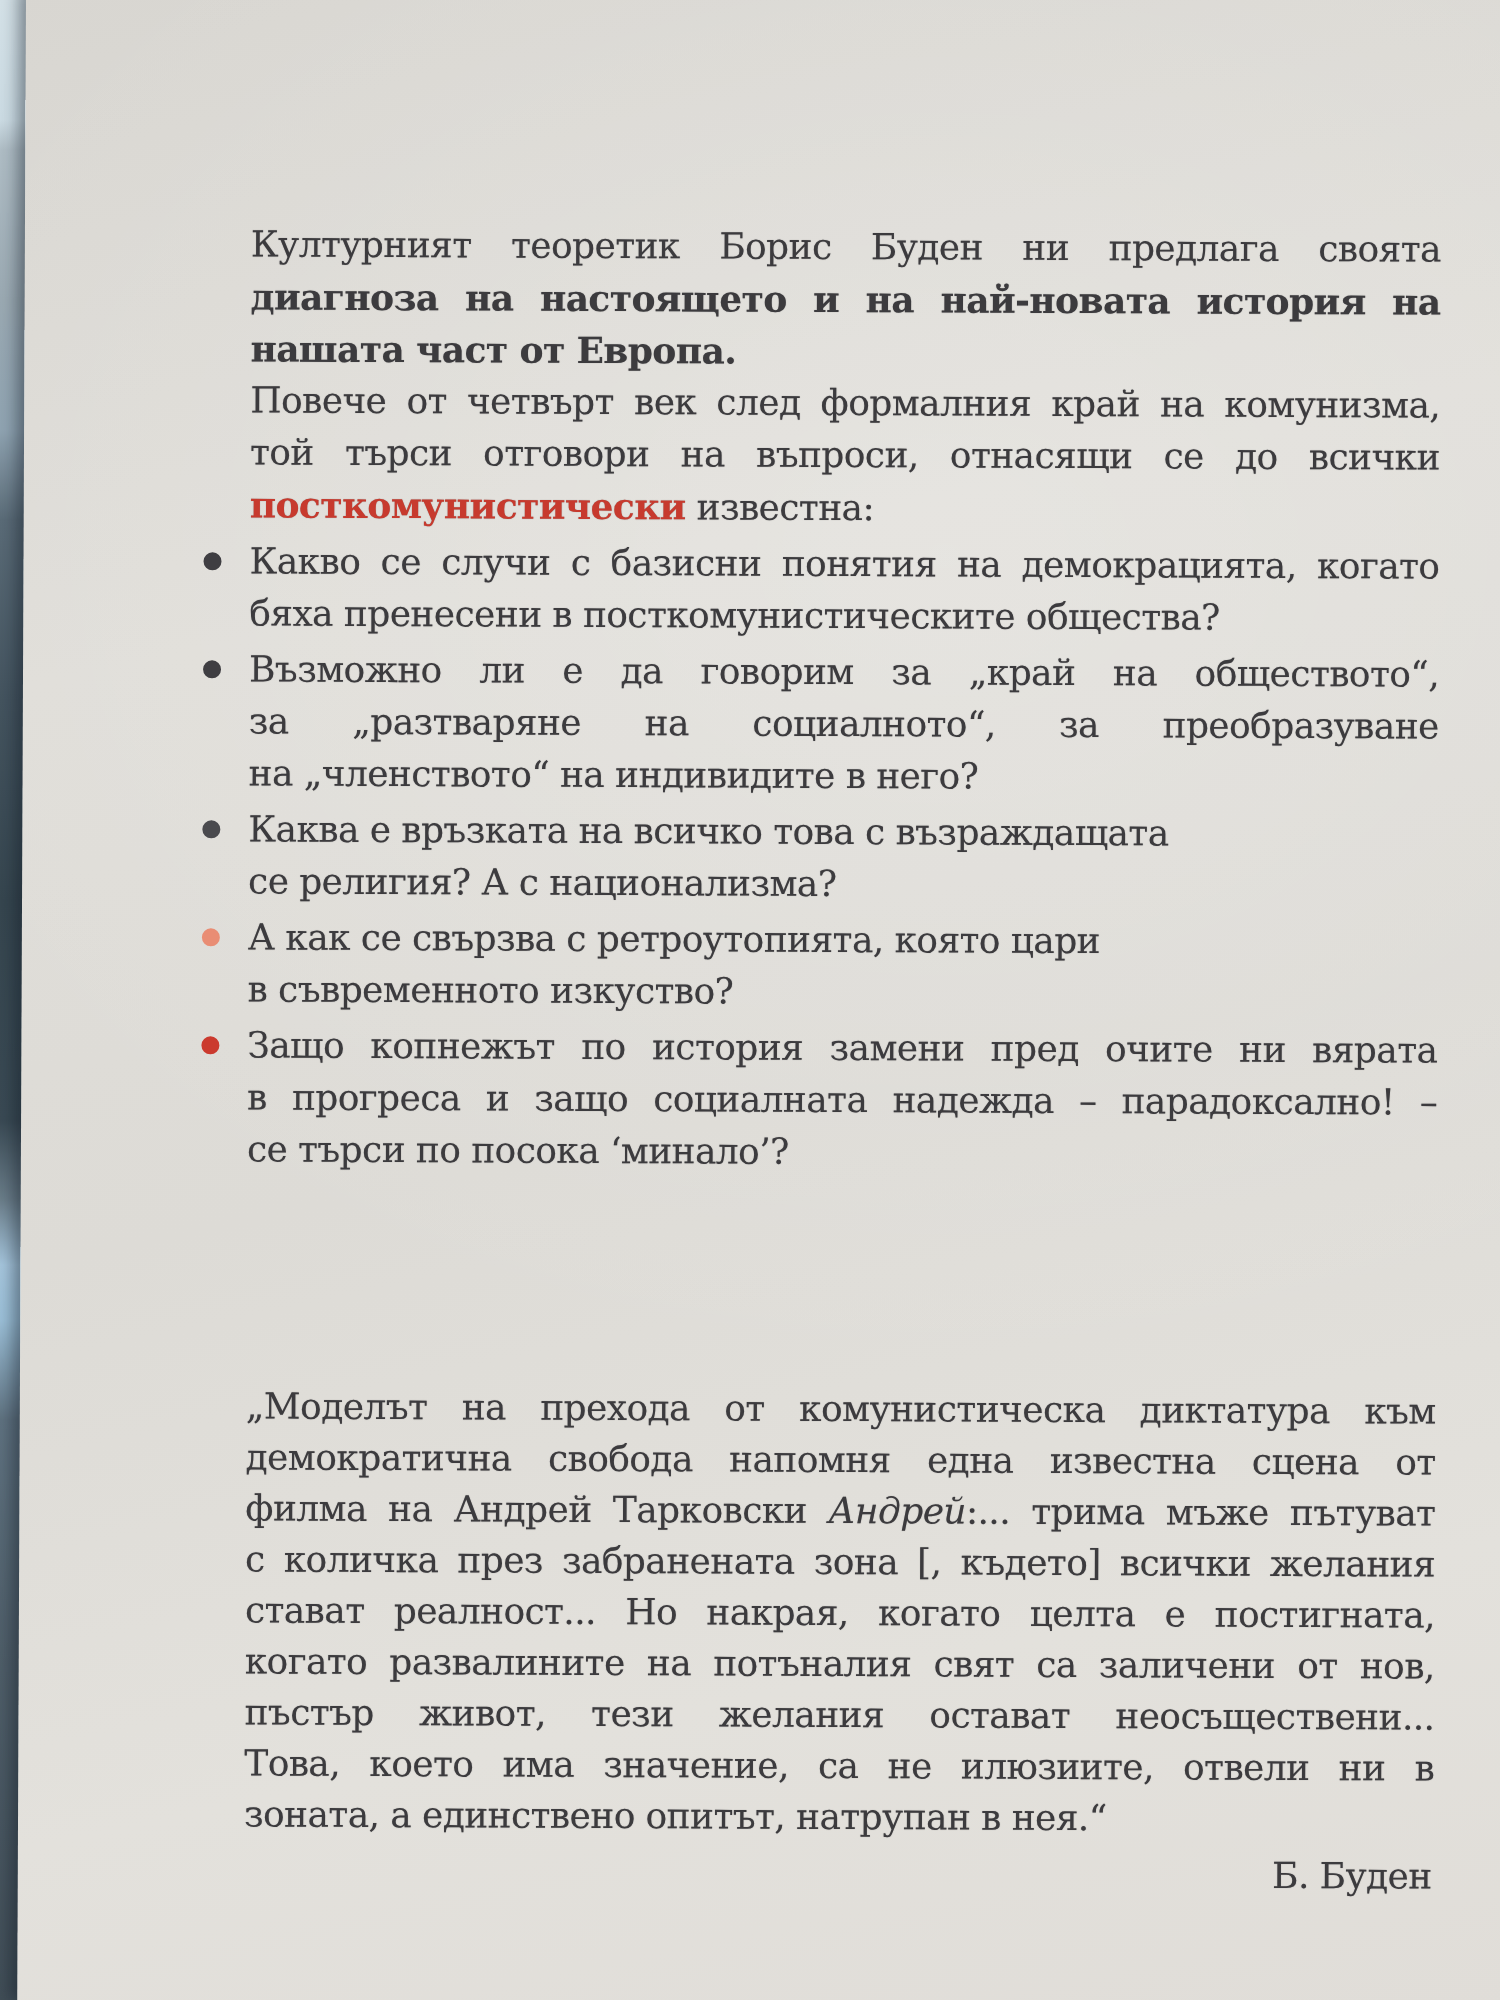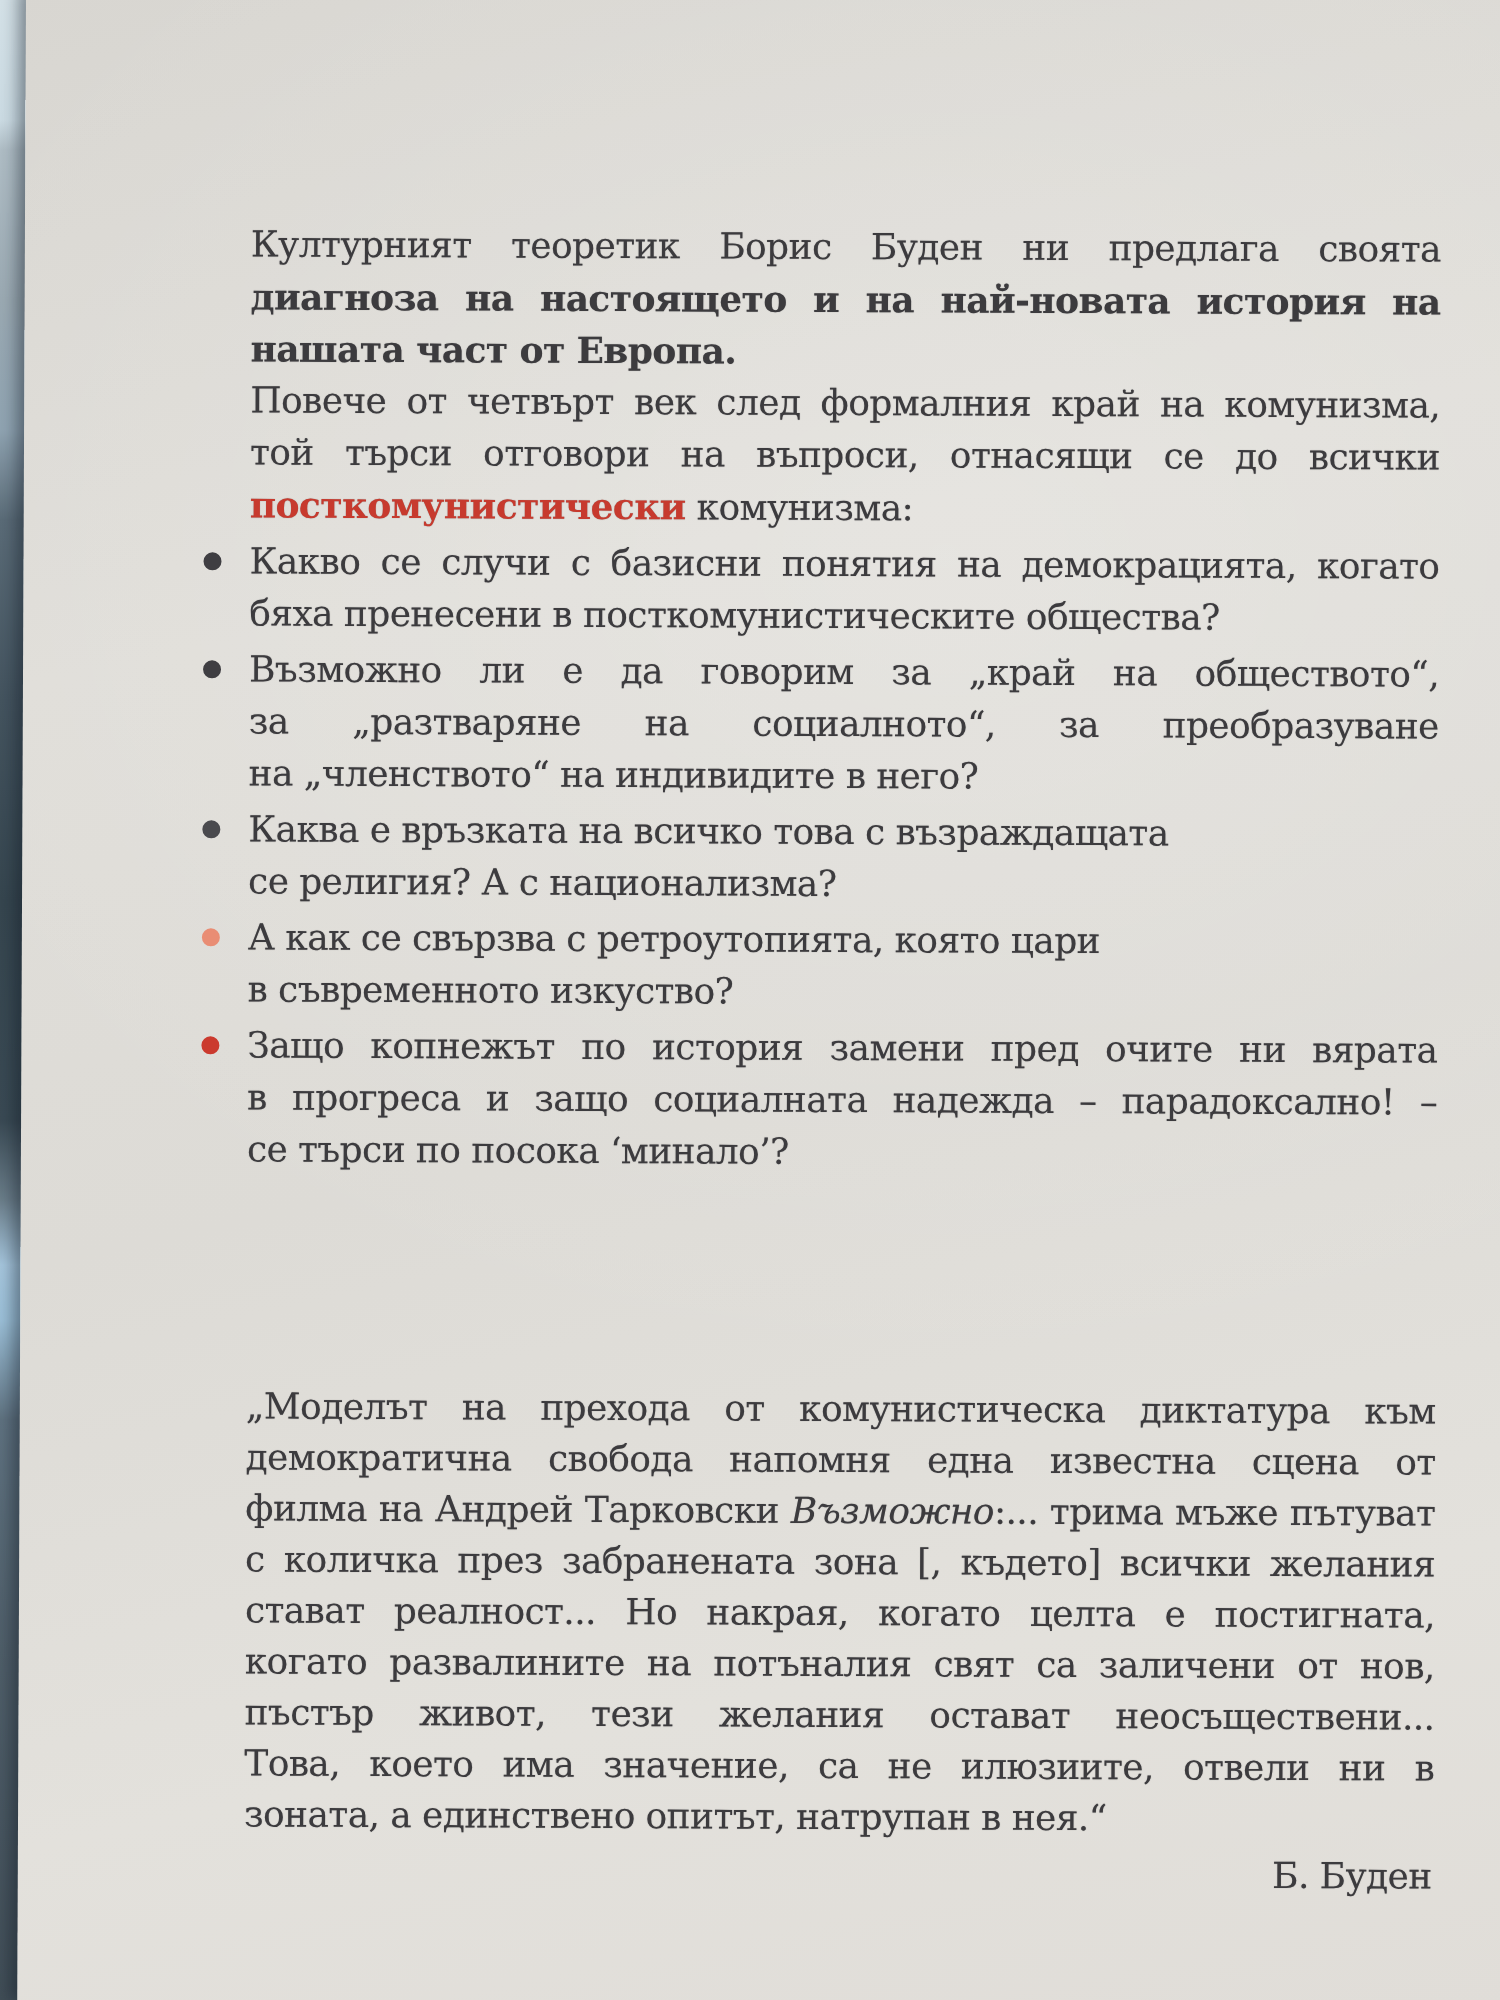--- a/index.html
+++ b/index.html
@@ -56,21 +56,21 @@
 
     <div>
       <div class="line fill">Културният теоретик Борис Буден ни предлага своята</div>
       <div class="line fill b">диагноза на настоящето и на най-новата история на</div>
       <div class="line b">нашата част от Европа.</div>
     </div>
 
     <div>
       <div class="line fill">Повече от четвърт век след формалния край на комунизма,</div>
       <div class="line fill">той търси отговори на въпроси, отнасящи се до всички</div>
-      <div class="line"><span class="accent">посткомунистически</span><span> комунизма:</span></div>
+      <div class="line"><span class="accent">посткомунистически</span><span> известна:</span></div>
     </div>
 
     <ul class="bullets">
       <li class="bullet">
         <span class="dot" style="background: rgb(63, 62, 66);"></span>
         <div class="line fill">Какво се случи с базисни понятия на демокрацията, когато</div>
         <div class="line">бяха пренесени в посткомунистическите общества?</div>
       </li>
       <li class="bullet">
         <span class="dot" style="background: rgb(63, 62, 66);"></span>
@@ -92,21 +92,21 @@
         <span class="dot" style="background: rgb(203, 58, 46);"></span>
         <div class="line fill">Защо копнежът по история замени пред очите ни вярата</div>
         <div class="line fill">в прогреса и защо социалната надежда – парадоксално! –</div>
         <div class="line">се търси по посока ‘минало’?</div>
       </li>
     </ul>
 
     <div class="quote">
       <div class="line fill">„Моделът на прехода от комунистическа диктатура към</div>
       <div class="line fill">демократична свобода напомня една известна сцена от</div>
-      <div class="line fill"><span>филма на Андрей Тарковски </span><span class="it">Възможно</span><span>:... трима мъже пътуват</span></div>
+      <div class="line fill"><span>филма на Андрей Тарковски </span><span class="it">Андрей</span><span>:... трима мъже пътуват</span></div>
       <div class="line fill">с количка през забранената зона [, където] всички желания</div>
       <div class="line fill">стават реалност... Но накрая, когато целта е постигната,</div>
       <div class="line fill">когато развалините на потъналия свят са заличени от нов,</div>
       <div class="line fill">пъстър живот, тези желания остават неосъществени...</div>
       <div class="line fill">Това, което има значение, са не илюзиите, отвели ни в</div>
       <div class="line">зоната, а единствено опитът, натрупан в нея.“</div>
     </div>
 
     <div class="sig">Б. Буден</div>
 

